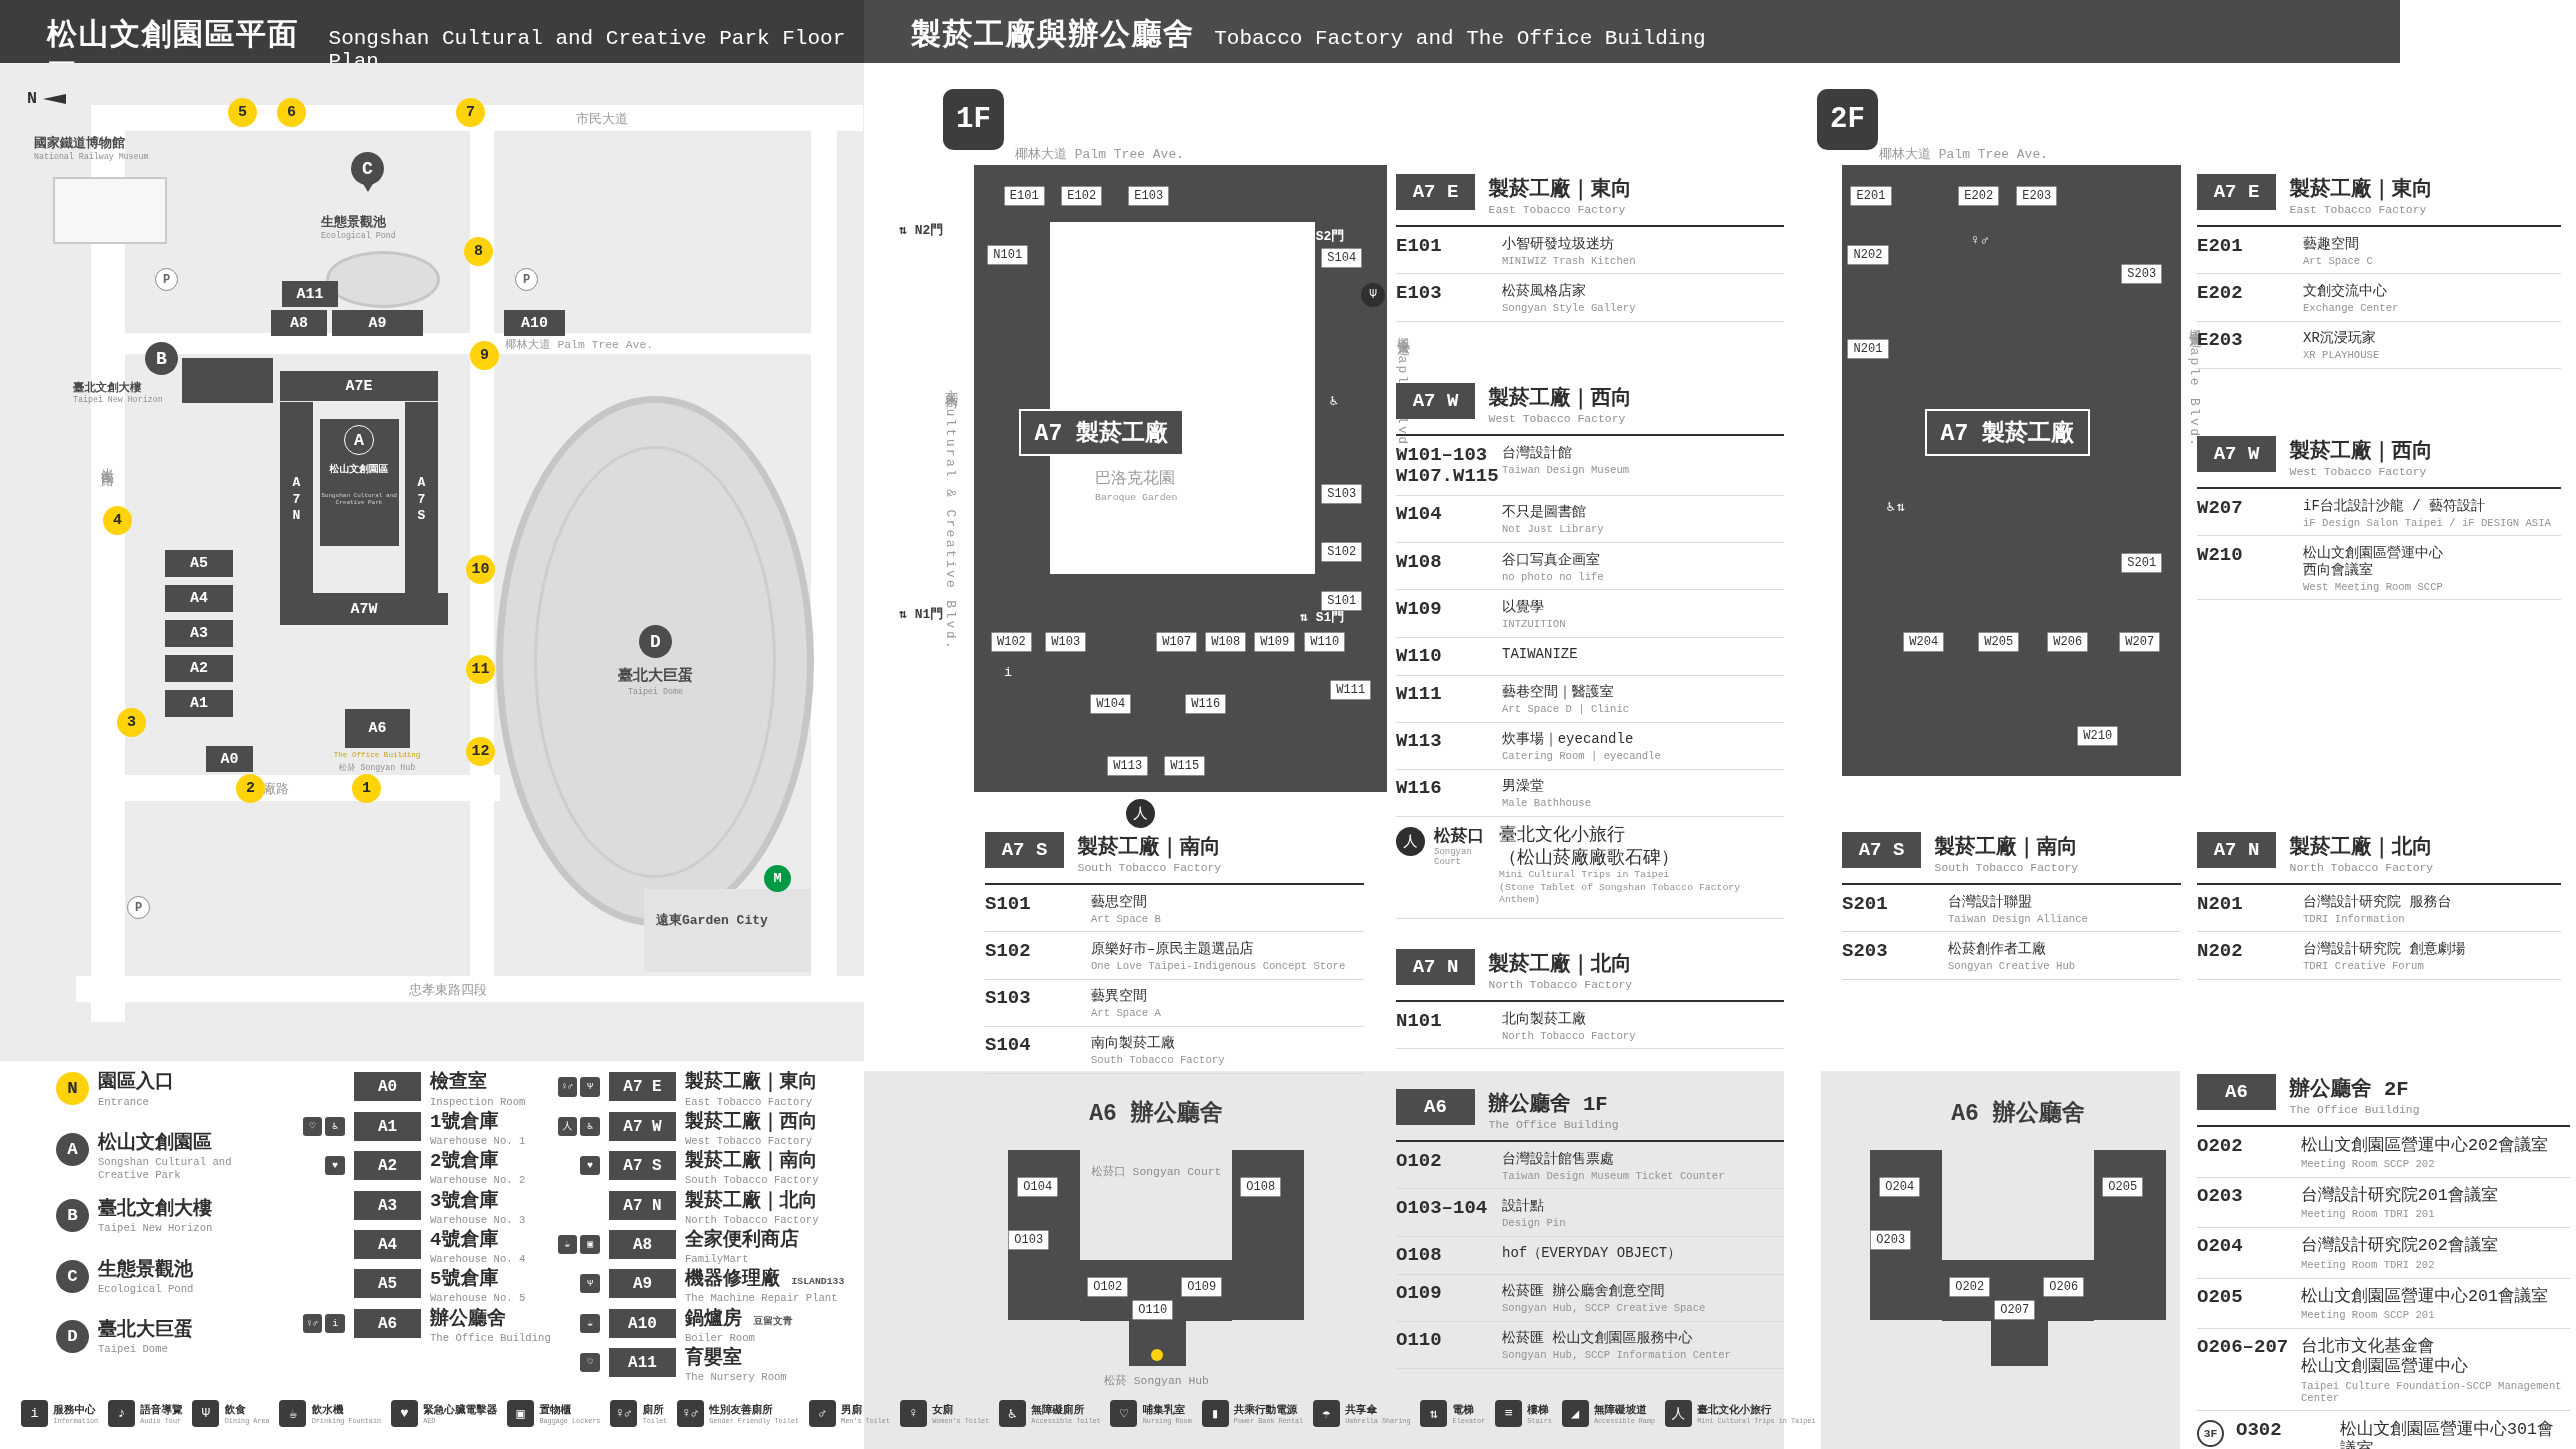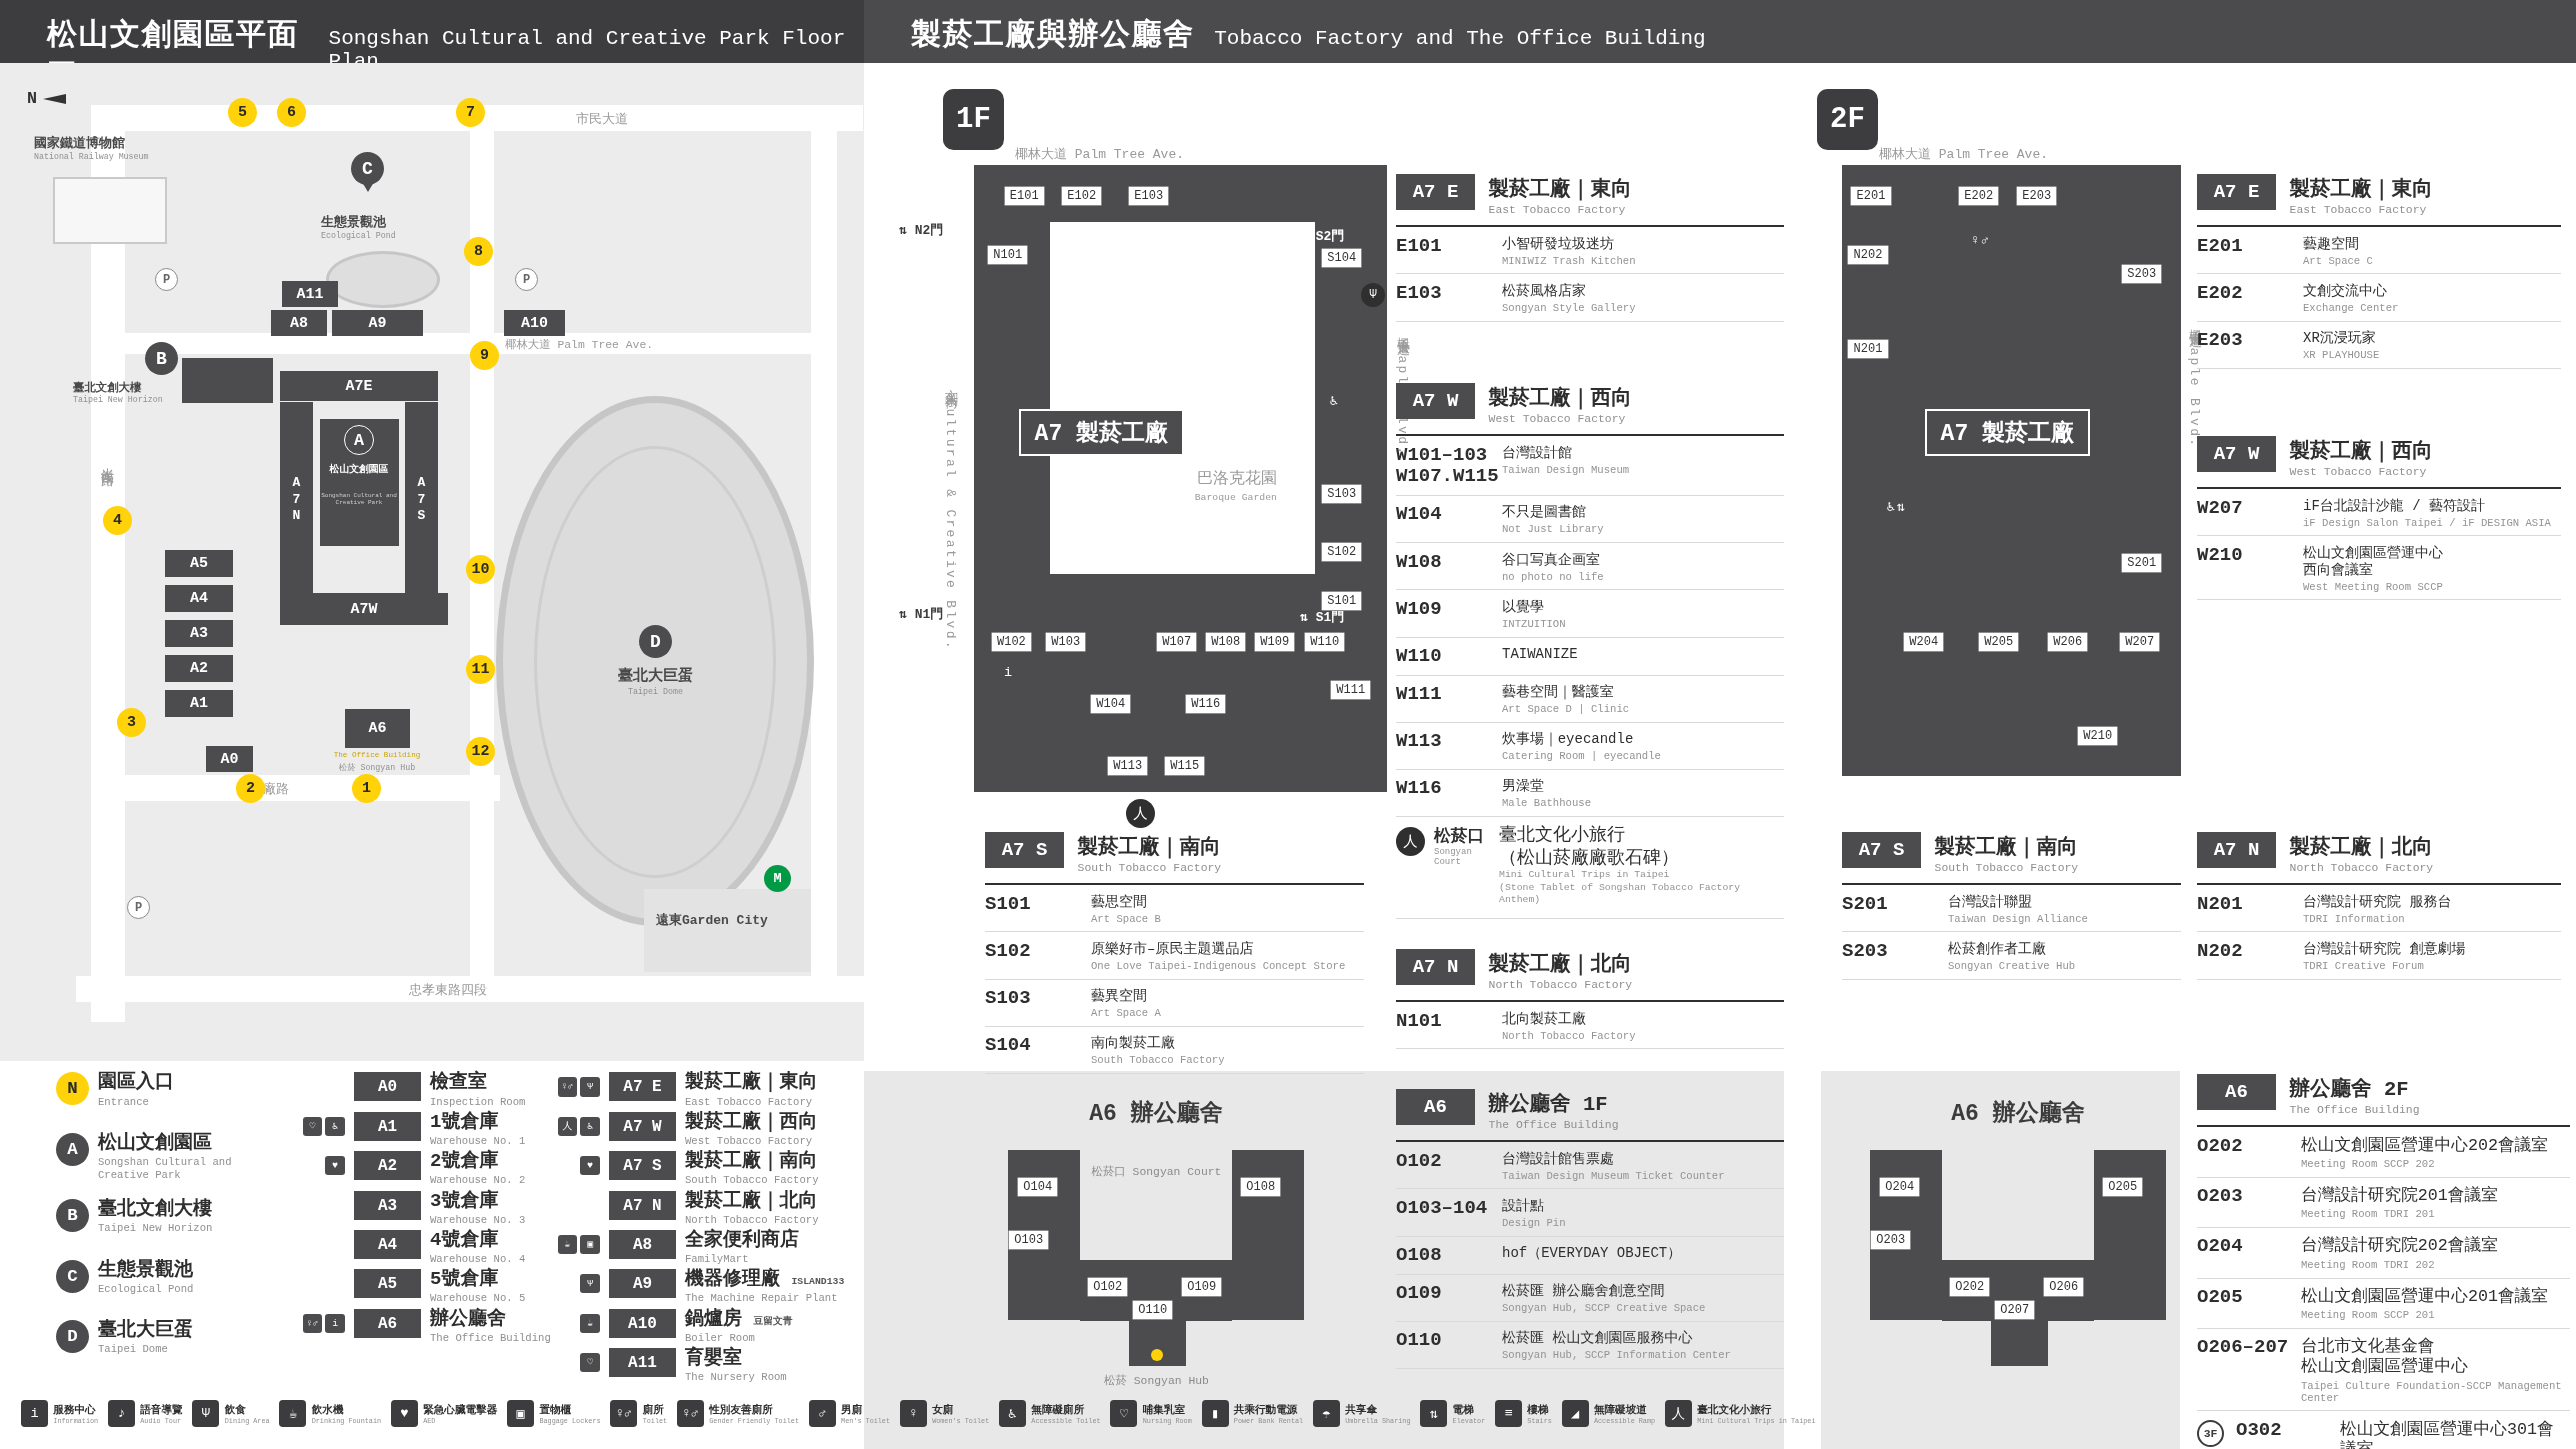--- a/index.html
+++ b/index.html
@@ -2,21 +2,21 @@
 <html style="font-size:12px"><head>
 <meta charset="utf-8">
 <style>
 *{margin:0;padding:0;box-sizing:border-box}
 body{background:#fff}
 #root{position:relative;width:2576px;height:1449px;background:#fff;overflow:hidden;
   font-family:Liberation Mono, monospace;color:#2e2e2e}
 
 .hdr{position:absolute;top:0;height:63px;display:flex;align-items:baseline;gap:19.7px;color:#fff;padding:13.6px 0 0 47px}
 .hdr-left{left:0;width:864px;background:#3d3d3f}
-.hdr-right{left:864px;width:1712px;background:#4b4b4d}
+.hdr-right{left:864px;width:1536px;background:#4b4b4d}
 .t-zh{font-size:30px;font-weight:bold;letter-spacing:1.5px}
 .t-en{font-size:21px}
 
 #map{position:absolute;left:0;top:63px;width:864px;height:998px;background:#ececec;overflow:hidden}
 .road{position:absolute;background:#ffffff}
 .blk{position:absolute;background:#4c4c4e;color:#fff;display:flex;align-items:center;justify-content:center;font-weight:bold;font-size:15px}
 .vtxt{writing-mode:vertical-rl;text-orientation:upright;letter-spacing:1.5px}
 .ycirc{position:absolute;width:29px;height:29px;border-radius:50%;background:#ffd20a;color:#2b2b2b;display:flex;align-items:center;justify-content:center;font-size:15px;font-weight:bold}
 .cbadge{position:absolute;width:33px;height:33px;border-radius:50%;background:#4c4c4e;color:#fff;display:flex;align-items:center;justify-content:center;font-size:18px;font-weight:bold}
 .pin:after{content:"";position:absolute;left:10.6px;top:30px;border-left:6px solid transparent;border-right:6px solid transparent;border-top:10.6px solid #4c4c4e}
@@ -32,21 +32,21 @@
 .dome-in{position:absolute;border-radius:50%;border:3px solid #cecece}
 .parkblock{position:absolute;background:#e3e3e3}
 .outline-b{position:absolute;background:#f7f7f7;border:2.3px solid #c9c9c9}
 
 .fbadge{position:absolute;width:61px;height:61px;border-radius:10.6px;background:#3d3d3f;color:#fff;display:flex;align-items:center;justify-content:center;font-size:29px;font-weight:bold}
 .plan{position:absolute}
 .pbuild{position:absolute;background:#4c4c4e}
 .pcourt{position:absolute;background:#fff}
 .pr{position:absolute;background:#fff;color:#333;font-size:12px;line-height:1;padding:3px 5.3px;border-radius:1.5px;white-space:nowrap;border:0.8px solid #8d8d8d}
 .plabel{position:absolute;border:2.3px solid #fff;color:#fff;font-size:23px;font-weight:bold;padding:6px 13.6px;background:#4c4c4e;white-space:nowrap}
-.pgarden{position:absolute;color:#9a9a9a;text-align:right;font-size:16px}
+.pgarden{position:absolute;color:#9a9a9a;text-align:left;font-size:16px}
 .pgarden .en{display:block;font-size:9.8px;margin-top:3px}
 .gate{position:absolute;font-size:13px;color:#3d3d3f;font-weight:bold;white-space:nowrap}
 .gate:before{content:"⇅ "}
 .gate.gw{color:#fff}
 .wicon{position:absolute;color:#fff;font-size:13.6px;letter-spacing:1.5px}
 .court-ic{position:absolute;width:29px;height:29px;border-radius:50%;background:#2f2f2f;color:#fff;display:flex;align-items:center;justify-content:center;font-size:14.4px}
 
 .a6plan{position:absolute}
 .a6title{position:absolute;top:0;left:0;right:0;text-align:center;font-size:23px;font-weight:bold;color:#3c3c3c}
 .a6lbl{position:absolute;left:80px;width:167px;text-align:center;font-size:11.4px;color:#8a8a8a}

